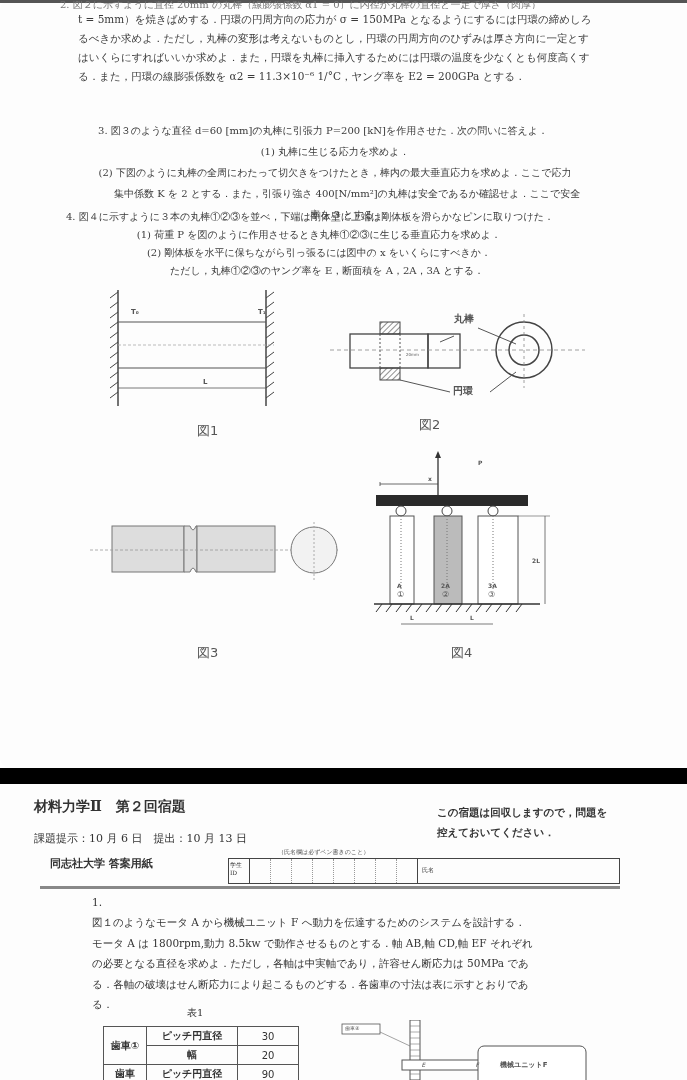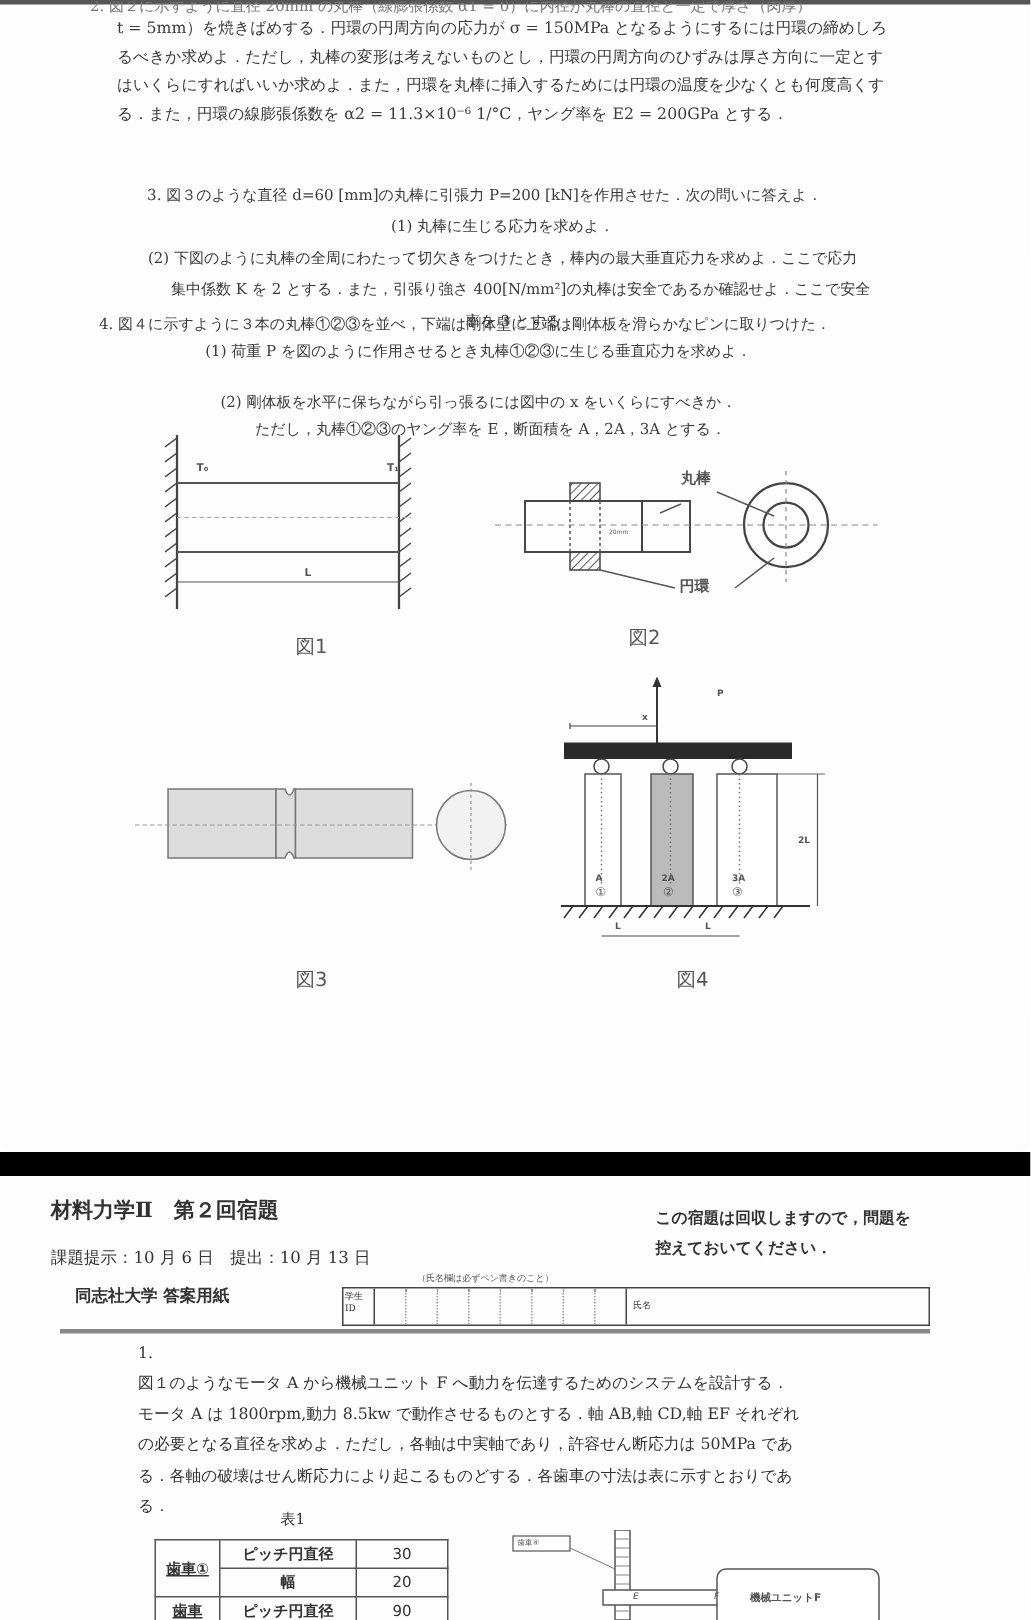--- a/index.html
+++ b/index.html
@@ -23,21 +23,21 @@
   .idbox { position:absolute; left:228px; top:74px; width:390px; height:24px; border:1.5px solid #444; display:flex; }
   .idbox .cell { border-right:1px dotted #999; height:100%; }
   .idbox .idlabel { width:18px; font-size:6px; line-height:8px; padding:2px 1px; border-right:1px solid #444; }
   .idbox .name { font-size:6px; padding:7px 4px; flex:1; }
   .rule2 { position:absolute; left:40px; top:102px; width:580px; height:3px; background:#888; }
   .q1num { position:absolute; left:92px; top:112px; font-size:10.5px; }
   .q1text { position:absolute; left:92px; top:128px; font-size:10.5px; line-height:20.5px; white-space:nowrap; color:#333; }
   .tcap { position:absolute; left:187px; top:222px; font-size:10px; }
   table.gear { position:absolute; left:103px; top:242px; border-collapse:collapse; font-size:10px; font-family:"DejaVu Sans", sans-serif; color:#333; }
   table.gear td { border:1.5px solid #555; height:18px; padding:0 4px; text-align:center; }
-  table.gear td.g { width:34px; font-weight:bold;text-decoration:underline; }
+  table.gear td.g { width:34px; font-weight:bold; }
   table.gear td.p { width:82px; font-weight:bold; }
   table.gear td.v { width:52px; }
 </style>
 </head>
 <body>
 
 <div class="page1">
   <div class="topcut"></div>
   <div class="cutline">2. 図２に示すように直径 20mm の丸棒（線膨張係数 α1 = 0）に内径が丸棒の直径と一定で厚さ（肉厚）</div>
 
@@ -52,21 +52,21 @@
     <div class="line">3.  図３のような直径 d=60 [mm]の丸棒に引張力 P=200 [kN]を作用させた．次の問いに答えよ．</div>
     <div class="line" style="padding-left:24px;">(1)  丸棒に生じる応力を求めよ．</div>
     <div class="line" style="padding-left:24px;">(2)  下図のように丸棒の全周にわたって切欠きをつけたとき，棒内の最大垂直応力を求めよ．ここで応力</div>
     <div class="line" style="padding-left:48px;">集中係数 K を 2 とする．また，引張り強さ 400[N/mm²]の丸棒は安全であるか確認せよ．ここで安全</div>
     <div class="line" style="padding-left:48px;">率を 3 とする．</div>
   </div>
 
   <div class="q" style="left:66px; top:208px;">
     <div class="line" style="height:18px;line-height:18px;">4.  図４に示すように３本の丸棒①②③を並べ，下端は剛体壁に上端は剛体板を滑らかなピンに取りつけた．</div>
     <div class="line" style="height:18px;line-height:18px;padding-left:18px;">(1)  荷重 P を図のように作用させるとき丸棒①②③に生じる垂直応力を求めよ．</div>
-    <div class="line" style="height:18px;line-height:18px;padding-left:18px;margin-top:16px;">(2)  剛体板を水平に保ちながら引っ張るには図中の x をいくらにすべきか．</div>
+    <div class="line" style="height:18px;line-height:18px;padding-left:18px;">(2)  剛体板を水平に保ちながら引っ張るには図中の x をいくらにすべきか．</div>
     <div class="line" style="height:18px;line-height:18px;padding-left:34px;">ただし，丸棒①②③のヤング率を E，断面積を A，2A，3A とする．</div>
   </div>
 
   <svg style="position:absolute; left:110px; top:290px;" width="190" height="120" viewBox="0 0 190 120">
     <line x1="8" y1="0" x2="8" y2="116" stroke="#444" stroke-width="1.5"></line>
     <line x1="156" y1="0" x2="156" y2="116" stroke="#444" stroke-width="1.5"></line>
     <g stroke="#444" stroke-width="1">
       <line x1="0" y1="8" x2="8" y2="2"></line>
         <line x1="0" y1="18" x2="8" y2="12"></line>
         <line x1="0" y1="28" x2="8" y2="22"></line>

